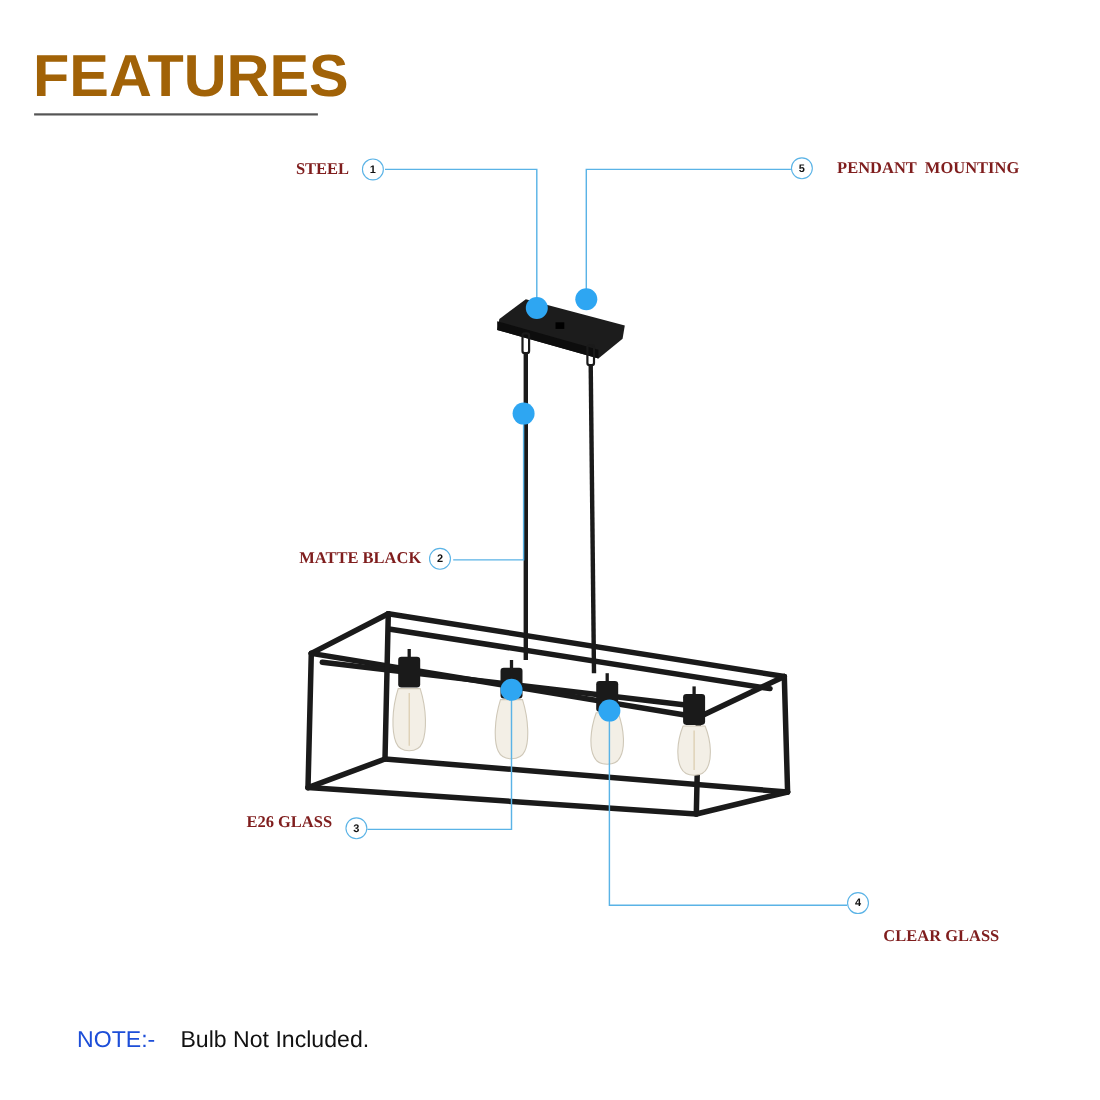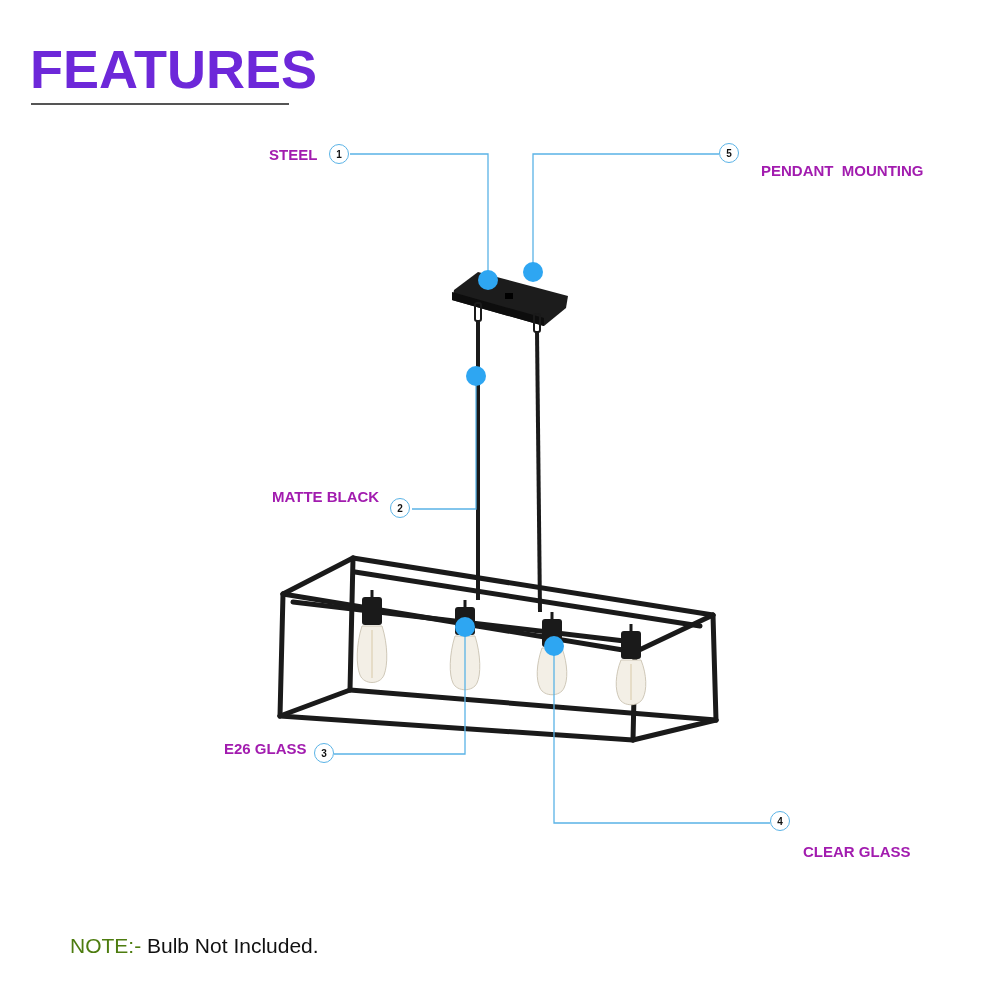--- a/index.html
+++ b/index.html
@@ -1,22 +1,22 @@
 <!DOCTYPE html>
 <html><head>
 <meta charset="utf-8">
 <style>
   html, body { margin: 0; padding: 0; background: #ffffff; }
   body { width: 1000px; height: 1000px; position: relative; overflow: hidden; font-family: "Liberation Sans", sans-serif; }
-  .title { position: absolute; left: 30px; top: 42px; font-size: 54px; font-weight: bold; color: #6d28d9; letter-spacing: 0px; line-height: 1; }
+  .title { position: absolute; left: 30px; top: 42px; font-size: 54px; font-weight: bold; color: #a16207; letter-spacing: 0px; line-height: 1; }
   .title-rule { position: absolute; left: 31px; top: 103px; width: 258px; height: 2px; background: #555555; }
-  .label { position: absolute; font-size: 15px; font-weight: bold; color: #a21caf; white-space: nowrap; line-height: 1; }
+  .label { position: absolute; font-size: 15px; font-weight: bold; color: #7f1d1d; white-space: nowrap; line-height: 1; font-family: Liberation Serif, serif; }
   .badge { position: absolute; width: 20px; height: 20px; border: 1.5px solid #5ab3e6; border-radius: 50%; background: #fff; font-size: 10px; font-weight: bold; color: #111; display: flex; align-items: center; justify-content: center; box-sizing: border-box; }
   .note { position: absolute; left: 70px; top: 934px; font-size: 21px; color: #111; white-space: nowrap; }
-  .note-prefix { color: #4d7c0f; font-weight: normal; }
+  .note-prefix { color: #1d4ed8; font-weight: normal; }
   svg.art { position: absolute; left: 0; top: 0; }
 </style>
 </head>
 <body>
 
 <div class="title">FEATURES</div>
 <div class="title-rule"></div>
 
 <svg class="art" width="1000" height="1000" viewBox="0 0 1000 1000">
 
@@ -91,24 +91,24 @@
     <circle cx="476" cy="376" r="10"></circle>
     <circle cx="465" cy="627" r="10"></circle>
     <circle cx="554" cy="646" r="10"></circle>
   </g>
 </svg>
 
 <div class="label" style="left:269px; top:147px;">STEEL</div>
 <div class="badge" style="left:329px; top:144px;">1</div>
 
 <div class="badge" style="left:719px; top:143px;">5</div>
-<div class="label" style="left:761px; top:146px; white-space:pre;margin-top:17px;">PENDANT  MOUNTING</div>
+<div class="label" style="left:761px; top:146px; white-space:pre;">PENDANT  MOUNTING</div>
 
-<div class="label" style="left:272px; top:489px;">MATTE BLACK</div>
+<div class="label" style="left:272px; top:501px;">MATTE BLACK</div>
 <div class="badge" style="left:390px; top:498px;">2</div>
 
 <div class="label" style="left:224px; top:741px;">E26 GLASS</div>
 <div class="badge" style="left:314px; top:743px;">3</div>
 
 <div class="badge" style="left:770px; top:811px;">4</div>
 <div class="label" style="left:803px; top:844px;">CLEAR GLASS</div>
 
-<div class="note"><span class="note-prefix">NOTE:-</span><span style="white-space:pre;"> Bulb Not Included.</span></div>
+<div class="note"><span class="note-prefix">NOTE:-</span><span style="white-space:pre;margin-left:17px;"> Bulb Not Included.</span></div>
 
 </body></html>

